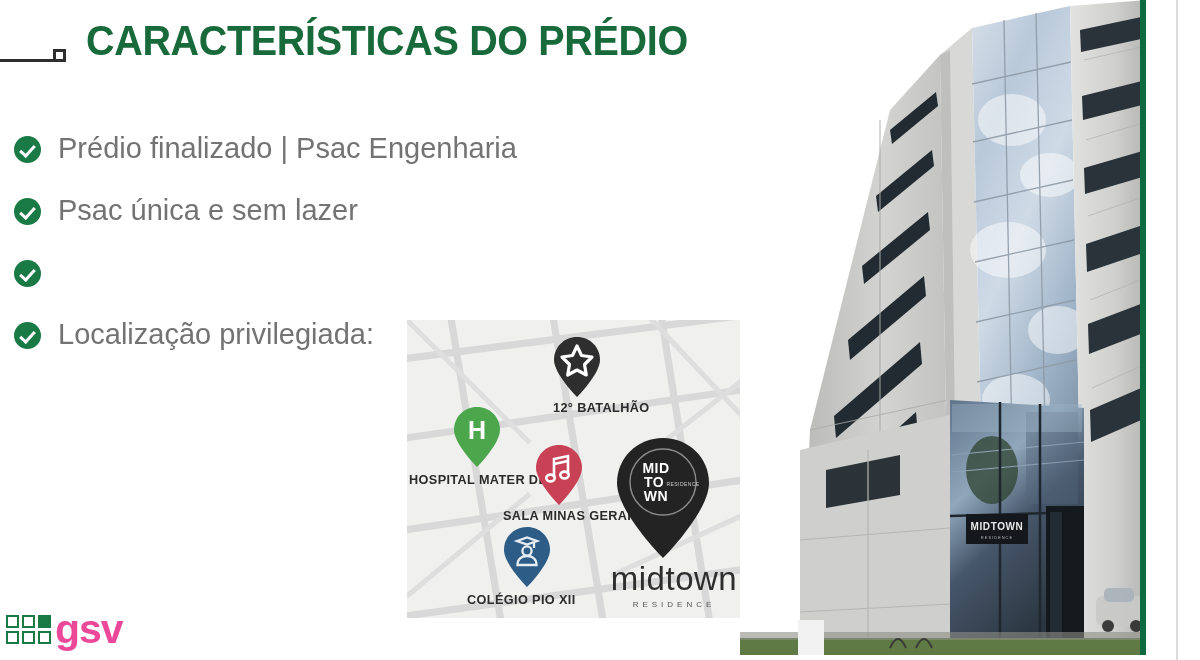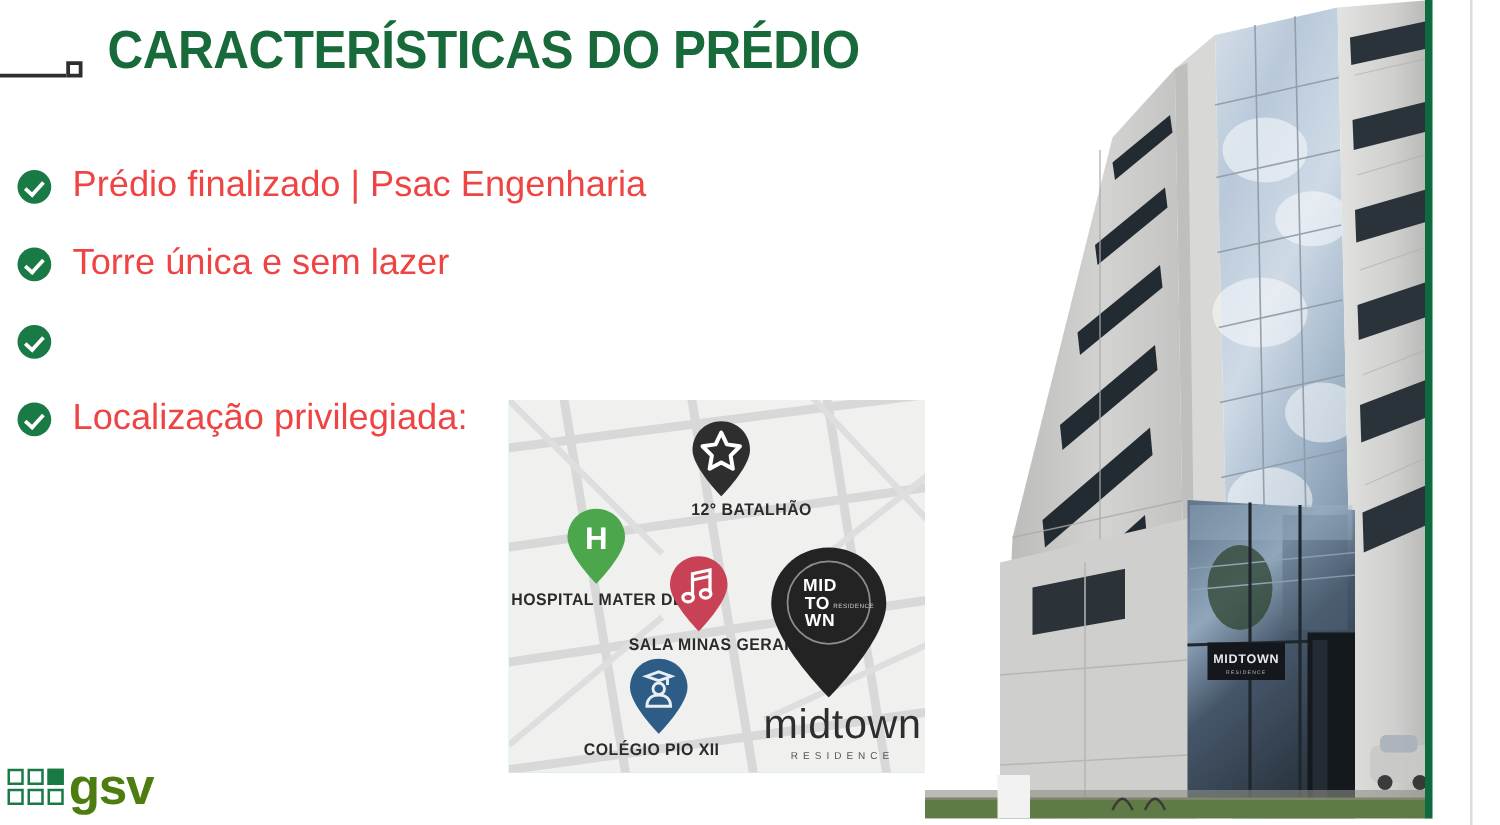--- a/index.html
+++ b/index.html
@@ -72,21 +72,21 @@
   .check-icon::after {
     content: "";
     position: absolute;
     left: 9px; top: 6px;
     width: 6px; height: 12px;
     border: solid #ffffff;
     border-width: 0 3px 3px 0;
     transform: rotate(42deg);
   }
   .bullet-text {
-    color: #ef4444;
+    color: #737373;
     font-size: 29px;
     line-height: 1.1;
     white-space: nowrap;
   }
 
   
   .map-card {
     position: absolute;
     left: 361px; top: 320px;
     width: 360px; height: 298px;
@@ -171,21 +171,21 @@
     gap: 3px;
     margin-right: 4px;
   }
   .gsv-cell {
     border: 2px solid #1a7a45;
     box-sizing: border-box;
     background: #ffffff;
   }
   .gsv-cell.filled { background: #1a7a45; }
   .gsv-text {
-    color: #4d7c0f;
+    color: #ec4899;
     font-size: 41px;
     font-weight: bold;
     line-height: 0.85;
     letter-spacing: -1px;
   }
 </style>
 </head>
 <body>
 
 <div class="slide">
@@ -198,21 +198,21 @@
 
   <div class="bullets">
 
     <div class="bullet">
       <span class="check-icon"></span>
       <span class="bullet-text">Prédio finalizado | Psac Engenharia</span>
     </div>
 
     <div class="bullet">
       <span class="check-icon"></span>
-      <span class="bullet-text">Torre única e sem lazer</span>
+      <span class="bullet-text">Psac única e sem lazer</span>
     </div>
 
     <div class="bullet">
       <span class="check-icon"></span>
     </div>
 
     <div class="bullet">
       <span class="check-icon"></span>
       <span class="bullet-text">Localização privilegiada:</span>
     </div>

